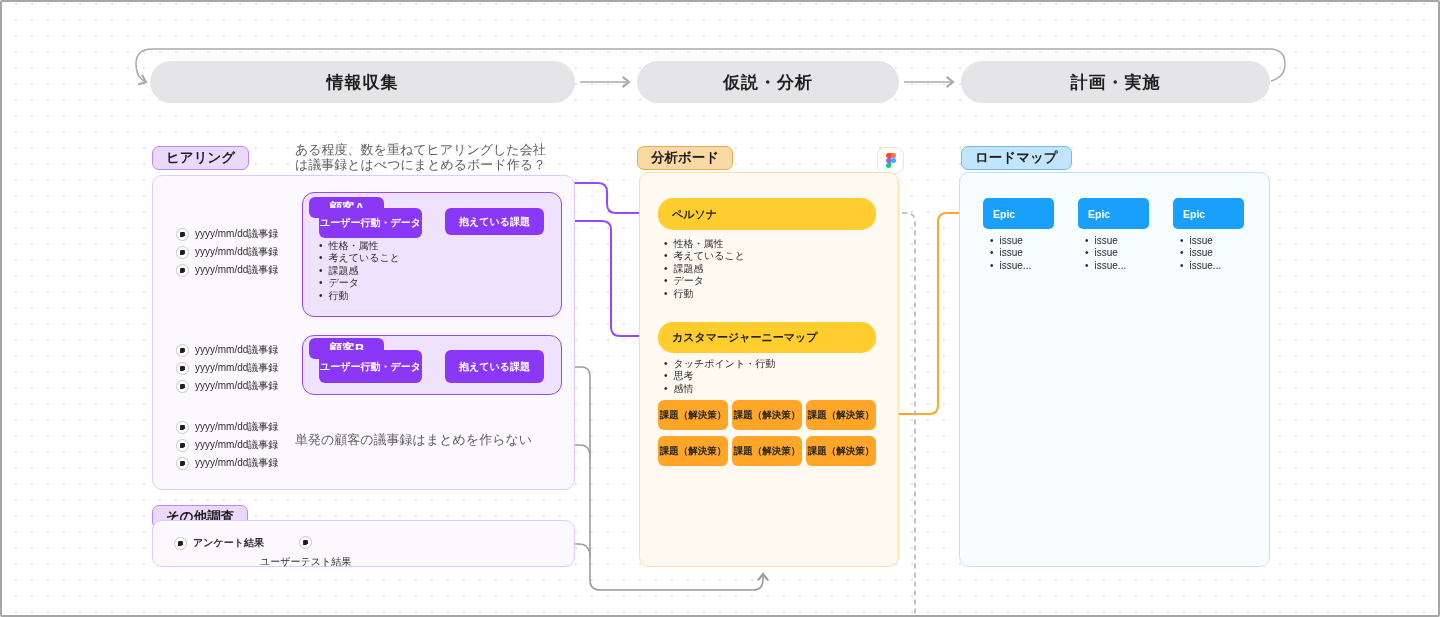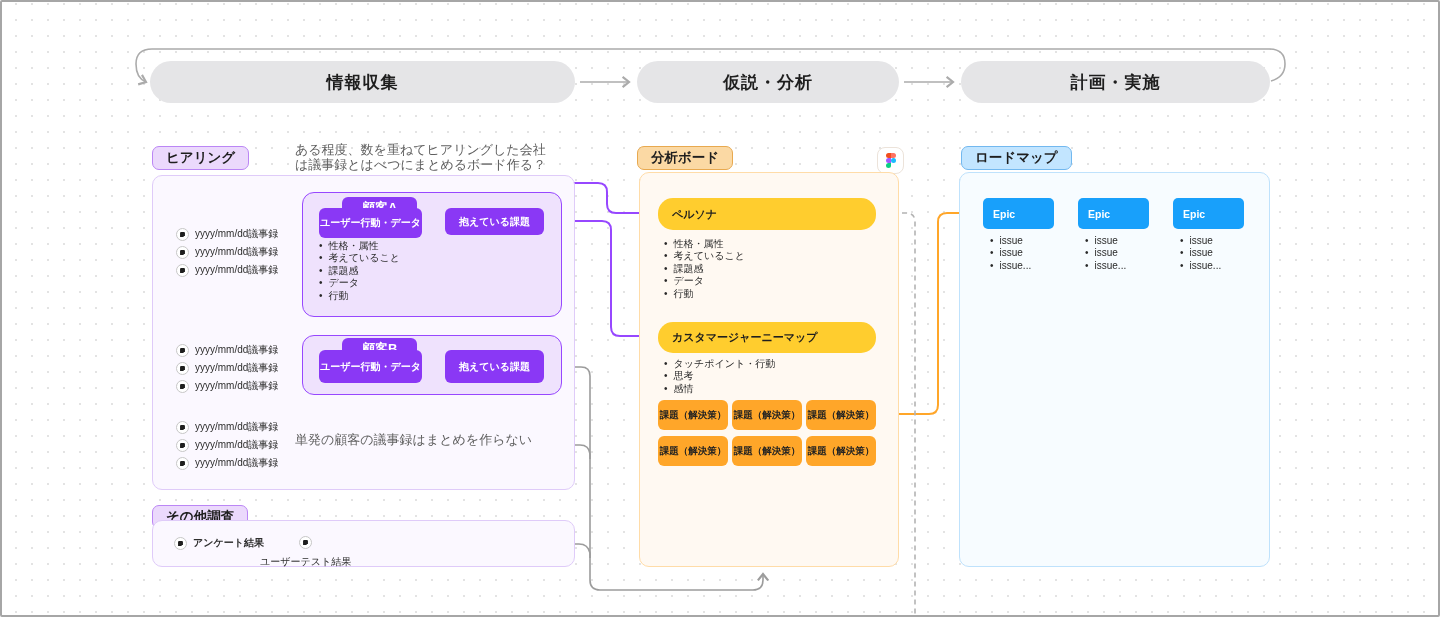--- a/index.html
+++ b/index.html
@@ -28,21 +28,21 @@
   .label-pill.blue{background:#c2e5ff;border:1px solid #72b8ef;}
   
   .big-box{position:absolute;border-radius:10px;}
   .big-box.purple{background:#fbf8ff;border:1.5px solid #dfcbf9;}
   .big-box.orange{background:#fff9f2;border:1.5px solid #ffdca8;}
   .big-box.blue{background:#f7fcff;border:1.5px solid #bfe2fc;}
   
   .cust-box{position:absolute;background:#efe2fd;border:1.6px solid #9747ff;border-radius:12px;}
   .tag{
     position:absolute;padding:2px 20px;background:#8a38f5;color:#fff;border-radius:6px;
-    font-size:12.5px;font-weight:bold;line-height:17px;margin-left:33px;
+    font-size:12.5px;font-weight:bold;line-height:17px;
   }
   .pbtn{
     position:absolute;background:#8a38f5;color:#fff;border-radius:6px;
     display:flex;align-items:center;justify-content:center;
     font-size:10px;font-weight:bold;
   }
   
   .minute-row{position:absolute;display:flex;align-items:center;gap:6px;height:14px;}
   .minute-icon{
     width:13px;height:13px;border-radius:50%;background:#fff;border:1px solid #c7c7c7;

